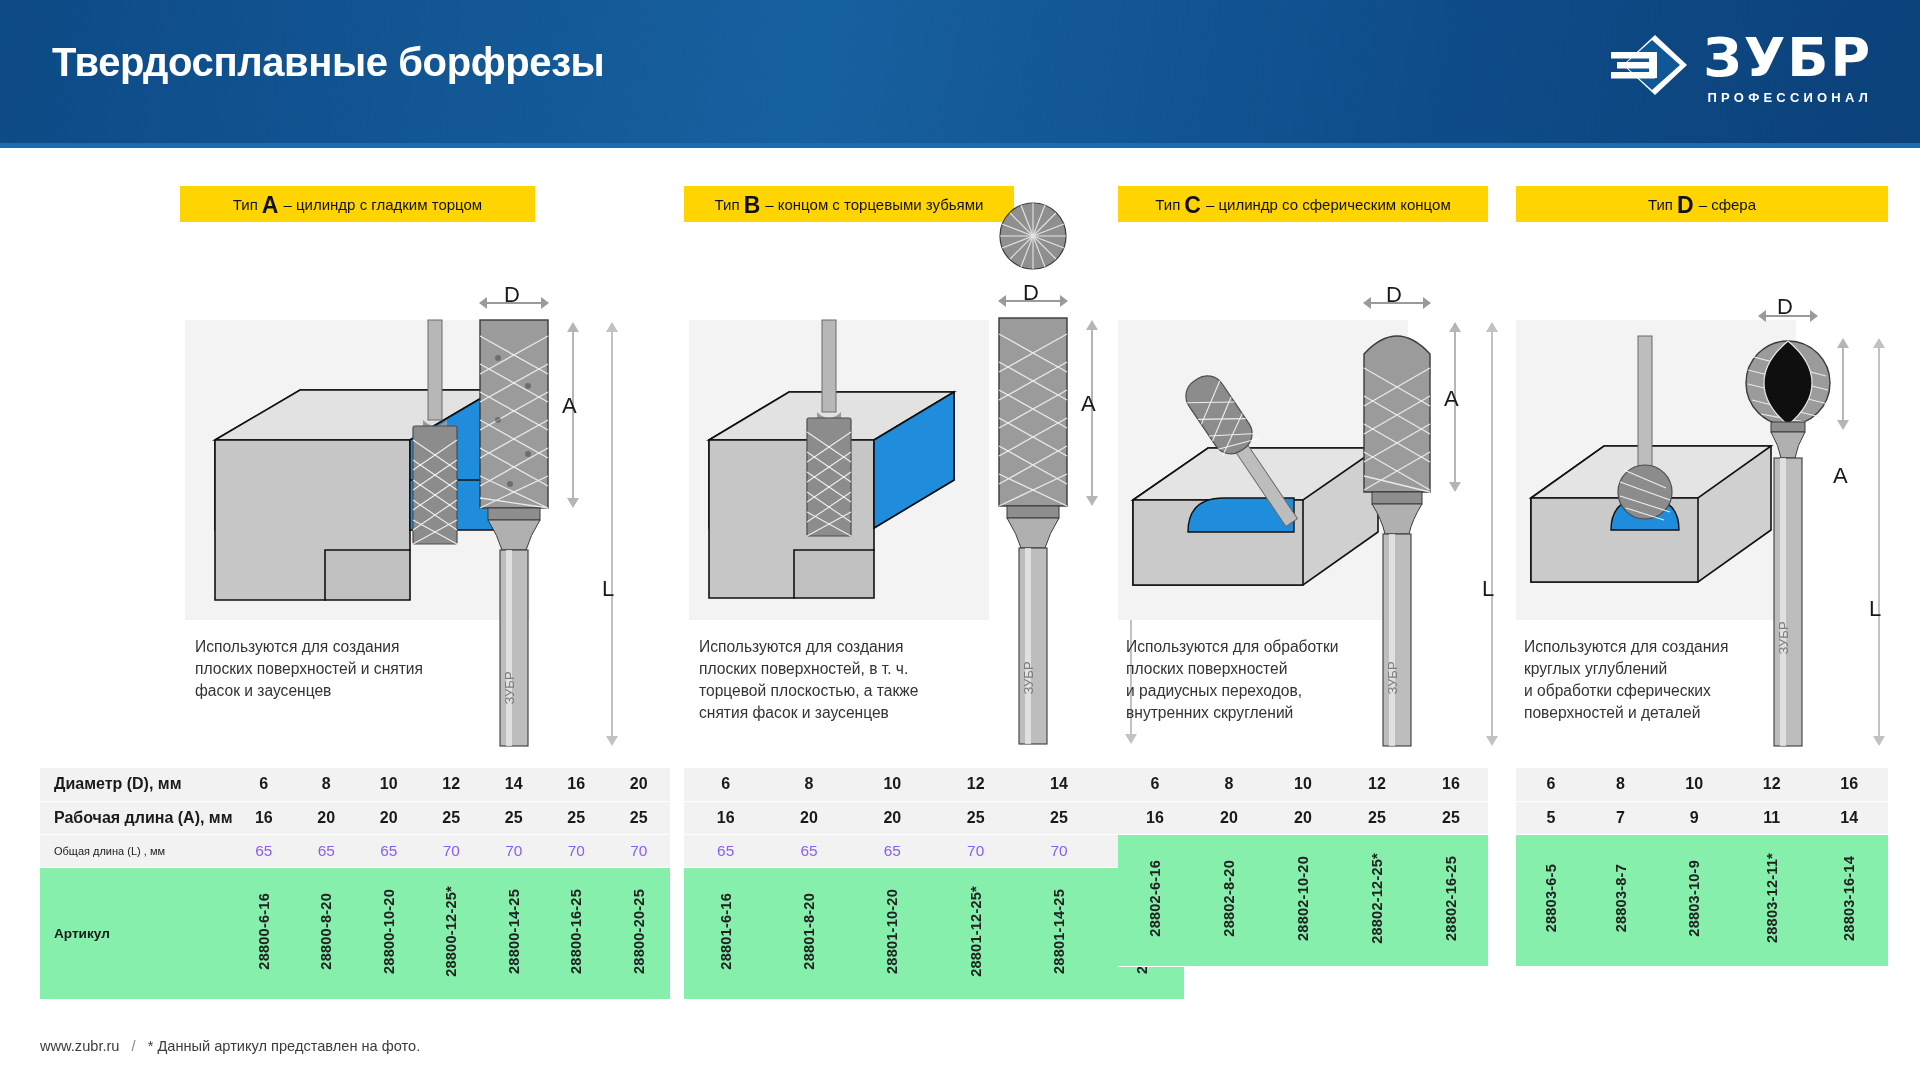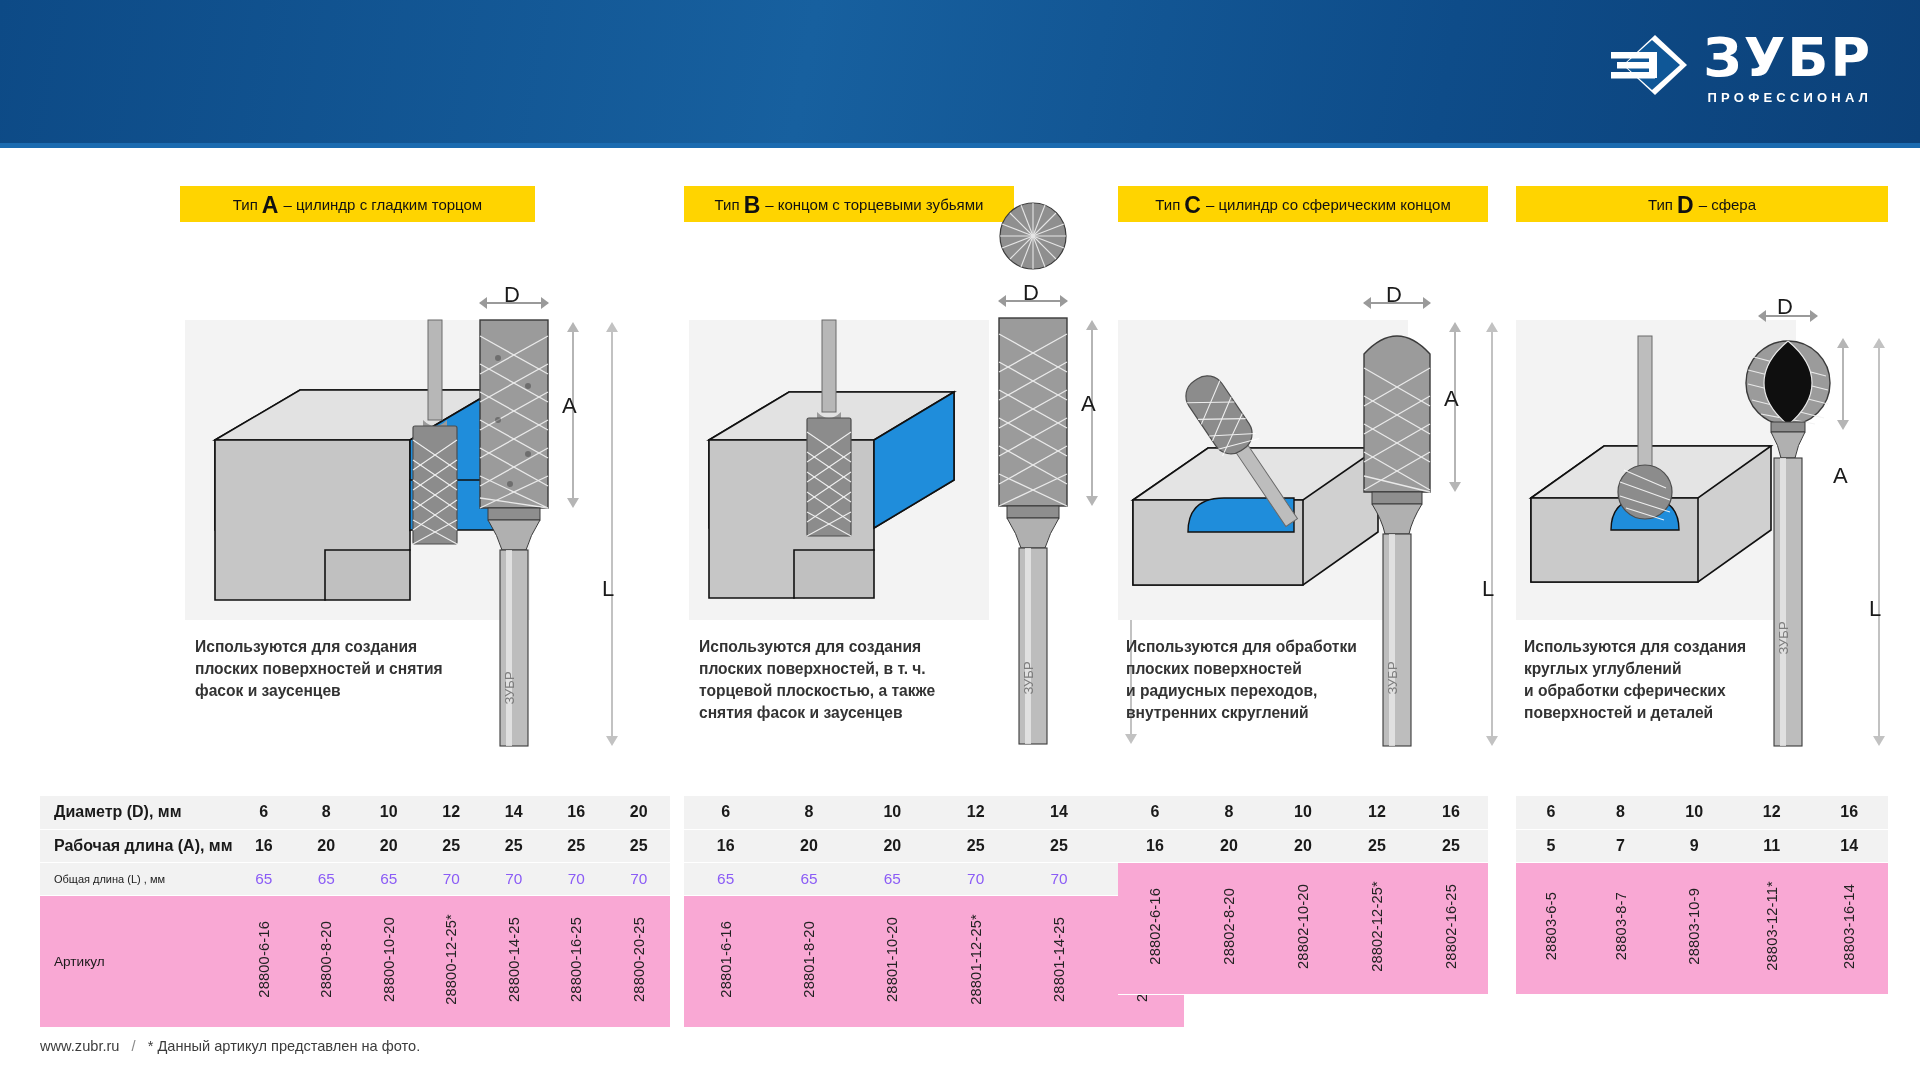--- a/index.html
+++ b/index.html
@@ -46,37 +46,36 @@
     display:flex; align-items:center; justify-content:center;
     font-size: 15px; color:#111; white-space: nowrap;
   }
   .type-banner .letter { font-size: 23px; font-weight: bold; margin: 0 5px 0 4px; line-height: 1; position:relative; top:1px;}
 
   .art-area { position:absolute; background:#f3f3f3; }
 
   .desc {
     position:absolute; font-size: 15.6px; line-height: 1.42; color: #333;
     white-space: pre-line;
-    font-weight: bold;
   }
 
   
-  .tbl { position:absolute; border-collapse: collapse; margin-top: 28px; }
+  .tbl { position:absolute; border-collapse: collapse; }
   .tbl td {
     background: #f2f2f2; border-bottom: 1px solid #ffffff;
     height: 33px; font-size: 15.4px; text-align:center; color:#1a1a1a;
   }
   .tbl td.lbl {
     text-align:left; padding-left: 14px; font-size: 11px; font-weight: normal; color:#1a1a1a;
     white-space:nowrap;
   }
   .tbl tr.r-d td, .tbl tr.r-a td { font-weight: bold; font-size: 16px; }
   .tbl tr.r-l td { color: #8b5cf6; font-weight: normal; }
   .tbl tr.r-l td.lbl { color:#1a1a1a; }
-  .tbl tr.r-art td { height: 132px; vertical-align: middle; background:#f9a8d4; }
+  .tbl tr.r-art td { height: 132px; vertical-align: middle; background:#86efac;font-weight:bold; }
   .tbl tr.r-art td.lbl { font-size: 13.6px; }
   .art-rot {
     writing-mode: vertical-rl; transform: rotate(180deg);
     font-size: 14.6px; color:#222; letter-spacing: 0.2px; white-space:nowrap;
     display:inline-block; font-family:"Liberation Sans","DejaVu Sans",sans-serif;
   }
 
   
   .footer {
     position:absolute; left: 40px; top: 1038px;
@@ -85,20 +84,21 @@
   .footer .sep { margin: 0 8px; color:#888; }
 
   
   .dim { position:absolute; font-size: 22px; color:#1a1a1a; font-family:"Liberation Sans",sans-serif; }
   svg { display:block; overflow: visible; }
 </style>
 </head>
 <body>
 
 <div class="header">
+  <div class="header-title">Твердосплавные борфрезы</div>
 
   <div class="logo-block">
     <svg class="logo-mark" viewBox="0 0 80 62">
       <path d="M46 1 L78 31 L46 61 L14 31 Z" fill="#fff"></path>
       <path d="M43 6 L71 31 L43 56 L15 31 Z" fill="#0f5797"></path>
       <rect x="2" y="18" width="44" height="6.5" fill="#fff"></rect>
       <rect x="8" y="28" width="38" height="6.5" fill="#fff"></rect>
       <rect x="2" y="38" width="44" height="6.5" fill="#fff"></rect>
       <rect x="40" y="18" width="8" height="26" fill="#fff"></rect>
     </svg>

